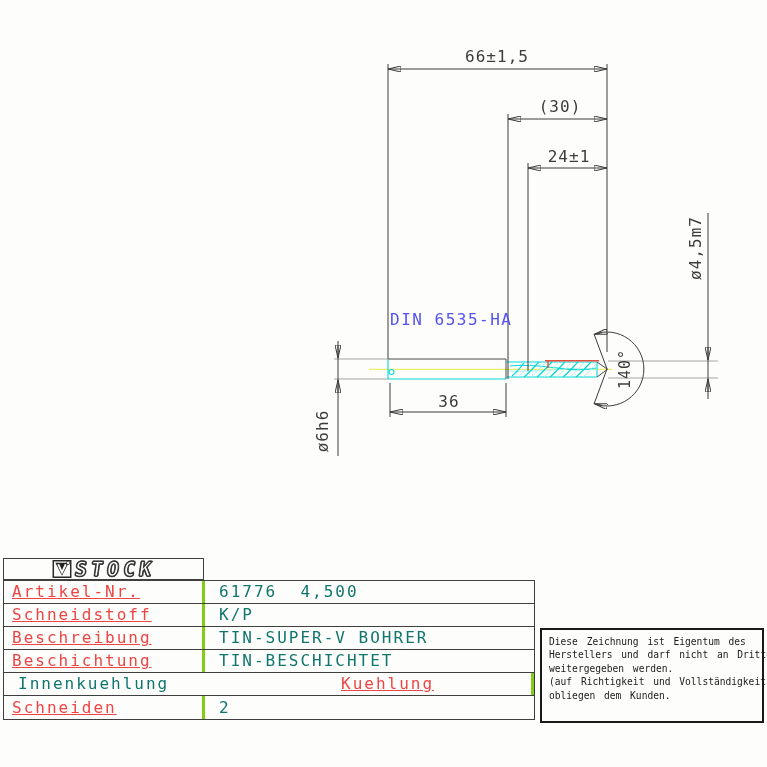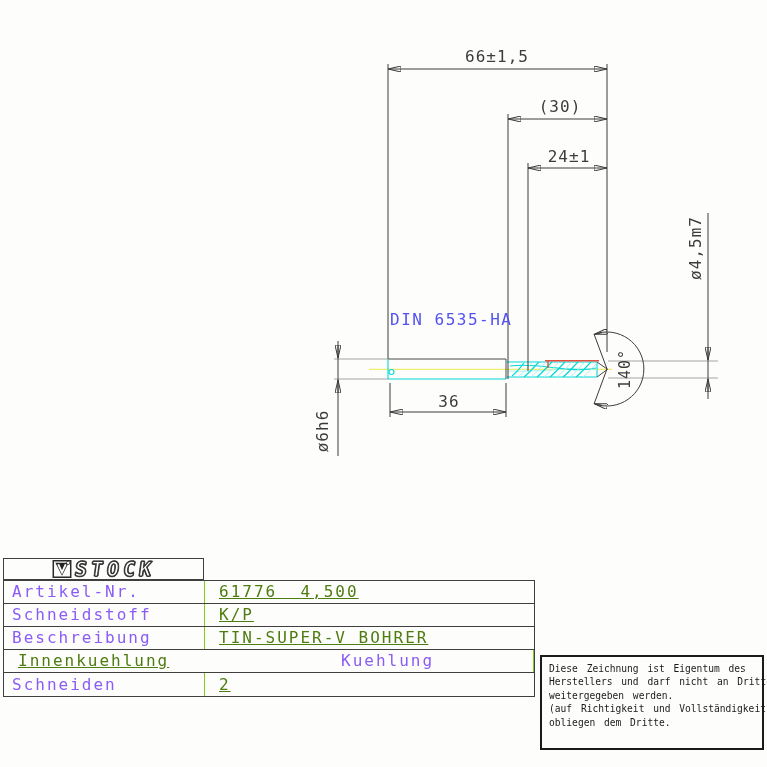--- a/index.html
+++ b/index.html
@@ -37,27 +37,27 @@
     transform:skewX(-8deg);
   }
   .data-table {
     position:absolute; left:3px; top:580px; width:532px;
     border:1px solid #3f3f3f; box-sizing:border-box; background:#fdfdfb;
   }
   .trow { display:flex; height:23px; border-bottom:1px solid #3f3f3f; box-sizing:border-box; }
   .trow:last-child { border-bottom:none; }
   .tcell { display:flex; align-items:center; white-space:pre; font-size:16px;
            letter-spacing:2px; line-height:1; overflow:hidden; }
-  .tcell.label { width:201px; flex:0 0 auto; border-right:1px solid #84cc16;
-                 box-sizing:border-box; padding-left:8px; color:#8b5cf6; }
-  .tcell.value { flex:1; padding-left:14px; color:#4d7c0f;text-decoration:underline; }
+  .tcell.label { width:201px; flex:0 0 auto; border-right:3px solid #84cc16;
+                 box-sizing:border-box; padding-left:8px; color:#ef4444;text-decoration:underline; }
+  .tcell.value { flex:1; padding-left:14px; color:#0f766e; }
 
   
   .note-box {
-    position:absolute; left:540px; top:655px; width:224px; height:95px;
+    position:absolute; left:540px; top:628px; width:224px; height:95px;
     border:2px solid #1a1a1a; box-sizing:border-box; background:#fdfdfb;
     padding:5px 2px 0 7px;
   }
   .note-line { font-size:9.6px; line-height:13.4px; word-spacing:3px;
                color:#1a1a1a; white-space:pre; }
 </style>
 </head>
 <body>
 
 <div class="sheet">
@@ -177,30 +177,34 @@
     </div>
     <div class="trow">
       <div class="tcell label">Schneidstoff</div>
       <div class="tcell value">K/P</div>
     </div>
     <div class="trow">
       <div class="tcell label">Beschreibung</div>
       <div class="tcell value">TIN-SUPER-V BOHRER</div>
     </div>
     <div class="trow">
+      <div class="tcell label">Beschichtung</div>
+      <div class="tcell value">TIN-BESCHICHTET</div>
+    </div>
+    <div class="trow">
       <div class="tcell value">Innenkuehlung</div>
       <div class="tcell label">Kuehlung</div>
     </div>
     <div class="trow">
       <div class="tcell label">Schneiden</div>
       <div class="tcell value">2</div>
     </div>
   </div>
 
   <div class="note-box">
     <div class="note-line">Diese Zeichnung ist Eigentum des</div>
     <div class="note-line">Herstellers und darf nicht an Dritte</div>
     <div class="note-line">weitergegeben werden.</div>
     <div class="note-line">(auf Richtigkeit und Vollständigkeit)</div>
-    <div class="note-line">obliegen dem Dritte.</div>
+    <div class="note-line">obliegen dem Kunden.</div>
   </div>
 
 </div>
 
 </body></html>

